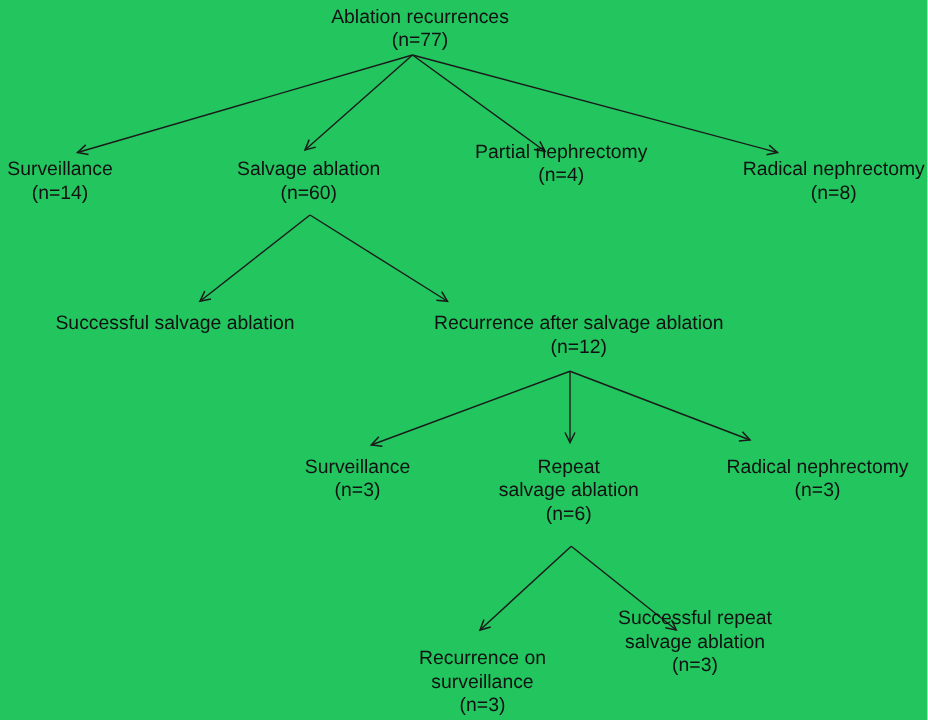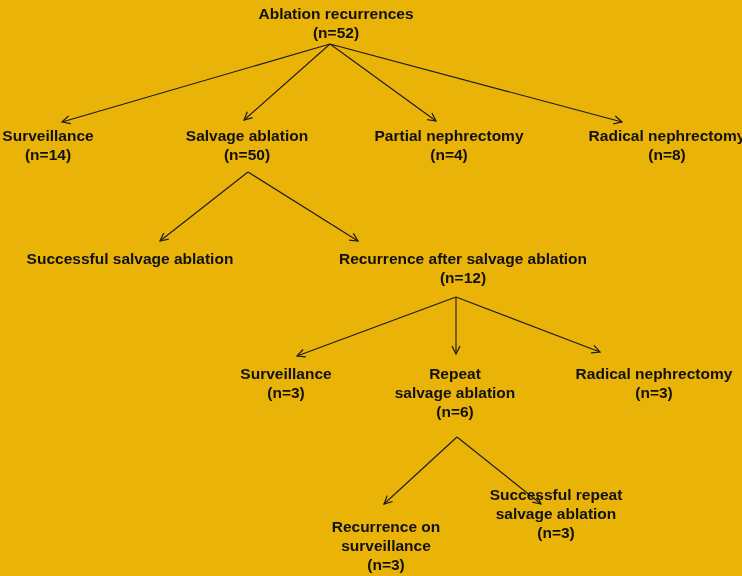--- a/index.html
+++ b/index.html
@@ -4,25 +4,24 @@
 <style>
   html, body {
     margin: 0;
     padding: 0;
     background: #ffffff;
   }
   .canvas {
     position: relative;
     width: 742px;
     height: 576px;
-    background: #eab308;
+    background: #22c55e;
     font-family: "Liberation Sans", "DejaVu Sans", sans-serif;
     color: #111111;
     overflow: hidden;
-    font-weight: bold;
   }
   .edges-layer {
     position: absolute;
     left: 0;
     top: 0;
     width: 742px;
     height: 576px;
   }
   .node {
     position: absolute;
@@ -57,44 +56,44 @@
       <line x1="456" y1="297" x2="297" y2="356" marker-end="url(#arrowhead)"></line>
       <line x1="456" y1="297" x2="456" y2="354" marker-end="url(#arrowhead)"></line>
       <line x1="456" y1="297" x2="600" y2="352" marker-end="url(#arrowhead)"></line>
       <line x1="457" y1="437" x2="384" y2="504" marker-end="url(#arrowhead)"></line>
       <line x1="457" y1="437" x2="541" y2="504" marker-end="url(#arrowhead)"></line>
     </g>
   </svg>
 
   <div class="node" style="left:216px; top:4px; width:240px;">
     <span class="ln">Ablation recurrences</span>
-    <span class="ln">(n=52)</span>
+    <span class="ln">(n=77)</span>
   </div>
 
   <div class="node" style="left:-32px; top:126px; width:160px;">
     <span class="ln">Surveillance</span>
     <span class="ln">(n=14)</span>
   </div>
 
   <div class="node" style="left:157px; top:126px; width:180px;">
     <span class="ln">Salvage ablation</span>
-    <span class="ln">(n=50)</span>
+    <span class="ln">(n=60)</span>
   </div>
 
-  <div class="node" style="left:349px; top:126px; width:200px;">
+  <div class="node" style="left:349px; top:112px; width:200px;">
     <span class="ln">Partial nephrectomy</span>
     <span class="ln">(n=4)</span>
   </div>
 
   <div class="node" style="left:567px; top:126px; width:200px;">
     <span class="ln">Radical nephrectomy</span>
     <span class="ln">(n=8)</span>
   </div>
 
-  <div class="node" style="left:10px; top:249px; width:240px;">
+  <div class="node" style="left:20px; top:249px; width:240px;">
     <span class="ln">Successful salvage ablation</span>
   </div>
 
   <div class="node" style="left:323px; top:249px; width:280px;">
     <span class="ln">Recurrence after salvage ablation</span>
     <span class="ln">(n=12)</span>
   </div>
 
   <div class="node" style="left:206px; top:364px; width:160px;">
     <span class="ln">Surveillance</span>

